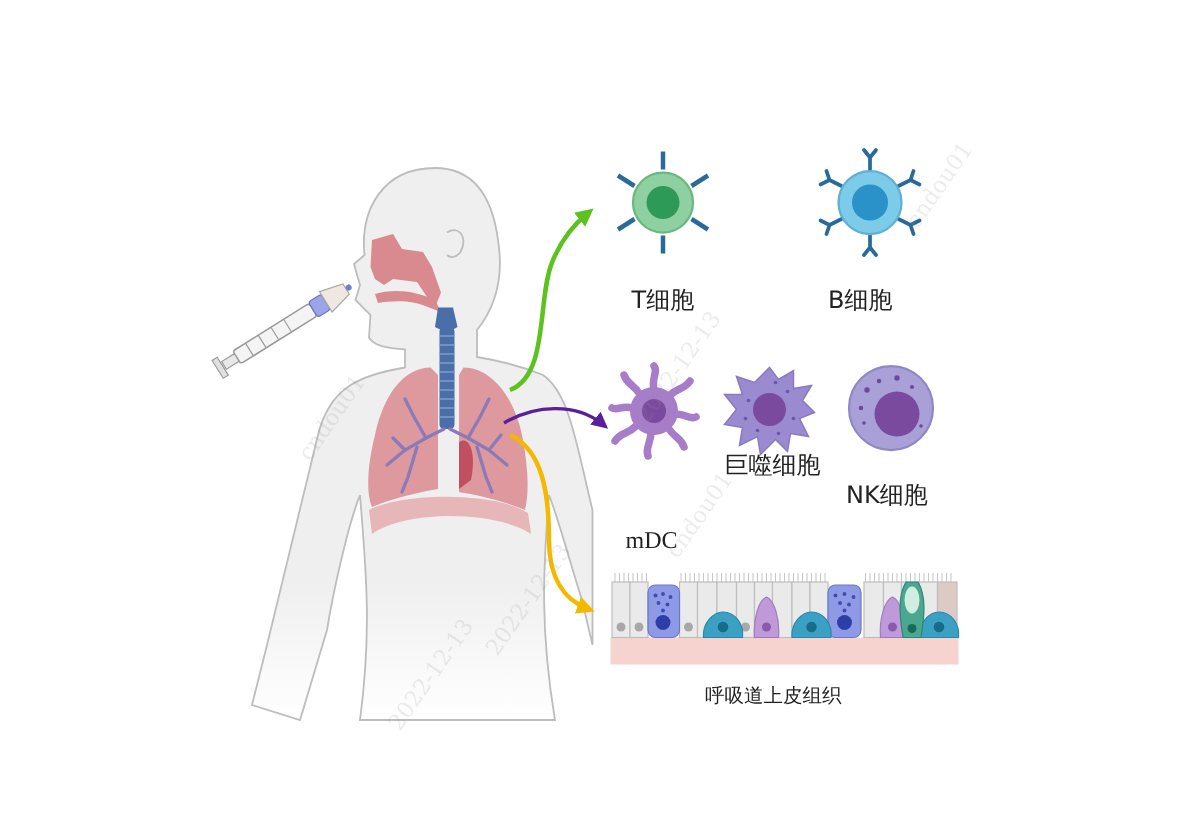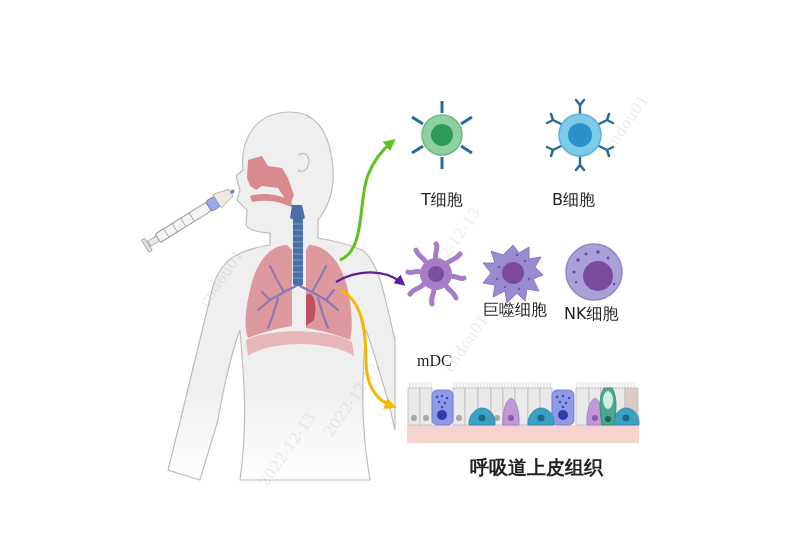--- a/index.html
+++ b/index.html
@@ -251,21 +251,21 @@
     <path d="M602,425 C600,412 598,398 604,388 L612,388 C618,398 616,412 614,425 Z" fill="#4aa890" stroke="#2a8870" stroke-width="0.8"></path>
     <ellipse cx="608" cy="400" rx="5" ry="9" fill="#cfeee0"></ellipse>
     <circle cx="608" cy="419" r="3" fill="#1a6a5a"></circle>
   </g>
 </svg>
 
 <div class="label" style="left:421px; top:190px;">T细胞</div>
 <div class="label" style="left:552px; top:190px;">B细胞</div>
 <div class="label serif" style="left:417px; top:320px;">mDC</div>
 <div class="label" style="left:483px; top:300px;">巨噬细胞</div>
-<div class="label" style="left:564px; top:304px;text-align:right;">NK细胞</div>
-<div class="label" style="left:470px; top:455px; font-size:19px;font-weight:bold;">呼吸道上皮组织</div>
+<div class="label" style="left:564px; top:320px;text-align:right;">NK细胞</div>
+<div class="label" style="left:470px; top:455px; font-size:13px;">呼吸道上皮组织</div>
 
 <div class="wm" style="left:195px; top:300px;">cndou01</div>
 <div class="wm" style="left:255px; top:480px;">2022-12-13</div>
 <div class="wm" style="left:600px; top:145px;">cndou01</div>
 <div class="wm" style="left:420px; top:275px;">2022-12-13</div>
 <div class="wm" style="left:440px; top:365px;">cndou01</div>
 <div class="wm" style="left:320px; top:430px;">2022-12-13</div>
 
 </body></html>

